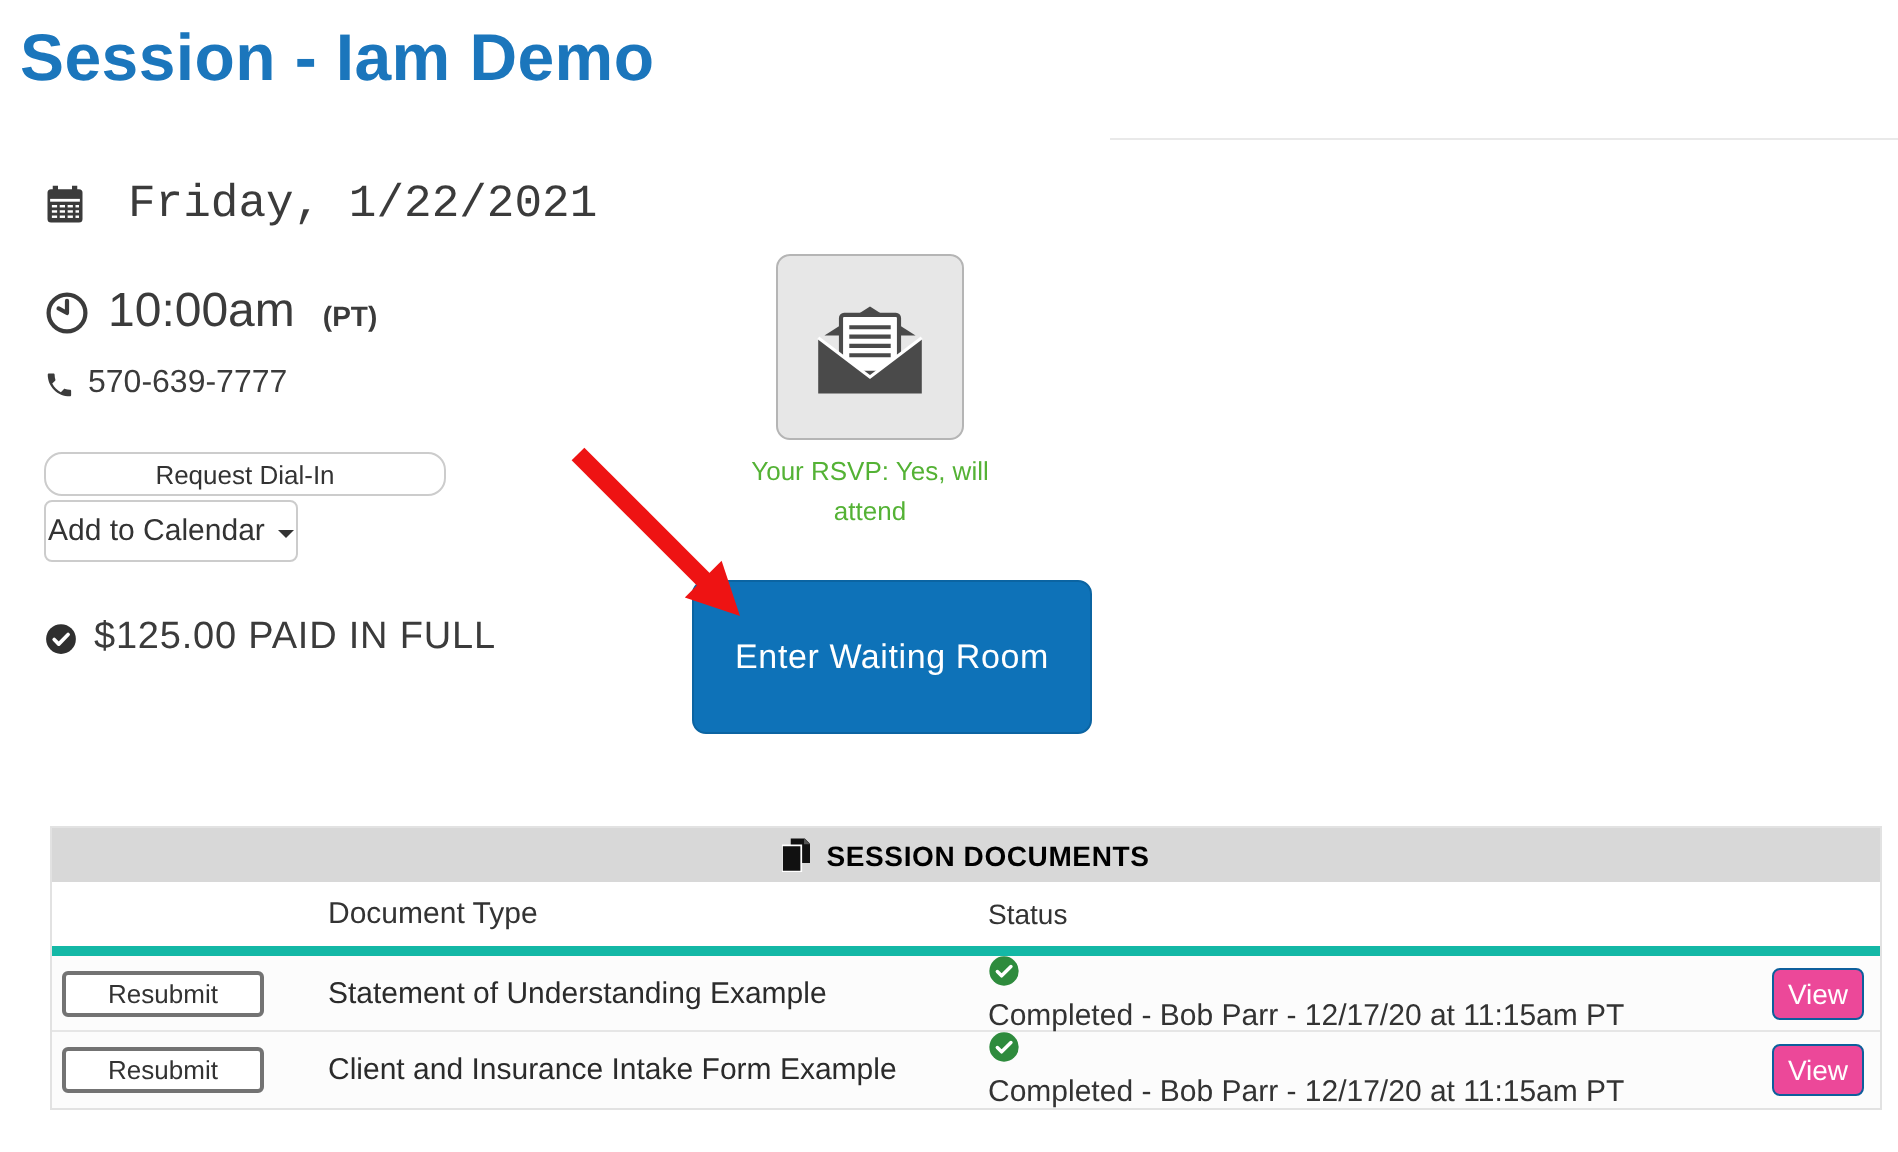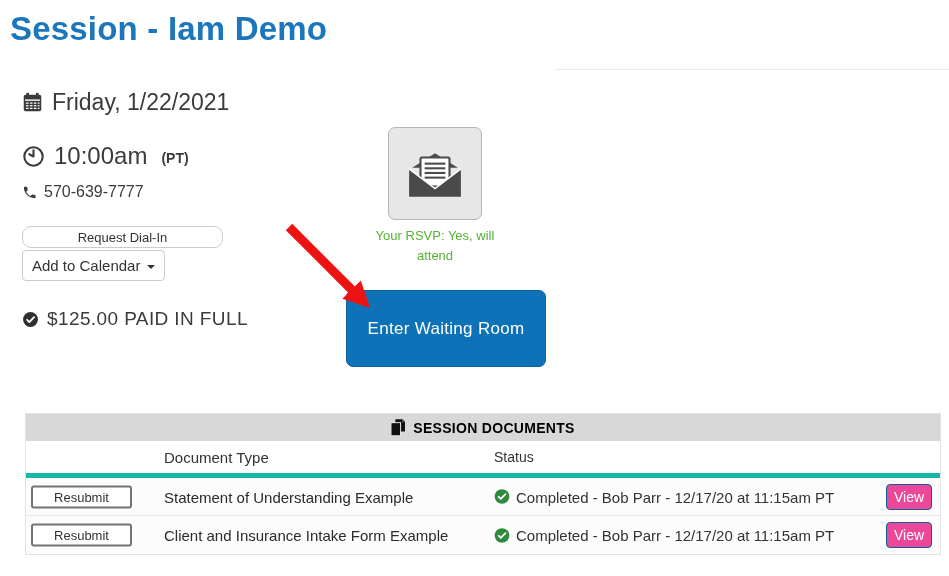--- a/index.html
+++ b/index.html
@@ -9,30 +9,30 @@
   #stage { position:relative; width:949px; height:576px; background:#fff; }
 
   
   #page-title { left:10px; top:10px; font-size:33px; font-weight:600; color:#1b76bc; letter-spacing:.2px; }
 
   
   #top-divider { left:555px; top:69px; width:394px; height:1px; background:#e9e9e9; }
 
   
   .info-row { display:flex; align-items:center; }
-  #date-row  { left:22px; top:89px;  gap:9px;  font-size:23px; }
+  #date-row  { left:22px; top:89px;  gap:21px;  font-size:23px;font-family:Liberation Mono, monospace; }
   #time-row  { left:22px; top:142px; gap:9px;  font-size:24px; }
   #time-zone { font-size:14px; font-weight:bold; margin-left:5px; padding-top:4px; }
   #phone-row { left:22px; top:183px; gap:7px;  font-size:16px; }
   #paid-row  { left:22px; top:308px; gap:8px;  font-size:19px; letter-spacing:.4px; }
 
   .btn-outline { background:#fff; border:1px solid #ccc; color:#333; display:flex;
                  align-items:center; justify-content:center; cursor:pointer; }
   #request-dialin { left:22px; top:226px; width:201px; height:22px; border-radius:9px; font-size:13px; }
-  #add-to-calendar { left:22px; top:250px; height:31px; padding:0 9px; border-radius:4px;
+  #add-to-calendar { left:22px; top:250px; height:31px; padding:0 1px; border-radius:4px;
                      font-size:15px; gap:7px; }
   .caret-down { width:0; height:0; border-left:4px solid transparent; border-right:4px solid transparent;
                 border-top:4px solid #333; margin-top:2px; }
 
   
   #rsvp-tile { left:388px; top:127px; width:94px; height:93px; background:#e7e7e7;
                border:1px solid #b5b5b5; border-radius:7px; display:flex;
                align-items:center; justify-content:center; cursor:pointer; }
   #rsvp-text { left:368px; top:226px; width:134px; text-align:center; color:#54b235;
                font-size:13px; line-height:1.5; }
@@ -55,21 +55,21 @@
   .col-doc-type { position:absolute; left:138px; top:50%; transform:translateY(-50%); font-size:15px; color:#333; }
   .col-status   { position:absolute; left:468px; top:50%; transform:translateY(-50%); font-size:14px; color:#333; }
   .doc-row { position:relative; height:38px; background:#fcfcfc; border-bottom:1px solid #e6e6e6; }
   .doc-row:last-child { border-bottom:none; }
   .resubmit-btn { position:absolute; left:5px; top:50%; transform:translateY(-50%);
                   width:101px; height:23px; background:#fff; border:2px solid #737373; border-radius:3px;
                   font-size:13px; color:#333; display:flex; align-items:center; justify-content:center;
                   cursor:pointer; }
   .doc-name { position:absolute; left:138px; top:50%; transform:translateY(-50%); font-size:15px; color:#2b2b2b; }
   .status-cell { position:absolute; left:468px; top:50%; transform:translateY(-50%);
-                 display:flex; align-items:center; gap:6px; font-size:15px; color:#333; }
+                 display:flex; align-items:flex-start; gap:6px; font-size:15px; color:#333;flex-direction:column; }
   .view-btn { position:absolute; right:8px; top:50%; transform:translateY(-50%);
               width:46px; height:26px; background:#ec4899; border:1px solid #0d5f9c; border-radius:4px;
               color:#fff; font-size:14px; display:flex; align-items:center; justify-content:center;
               cursor:pointer; }
   svg { display:block; }
 </style>
 </head>
 <body>
 
 <div id="stage">

